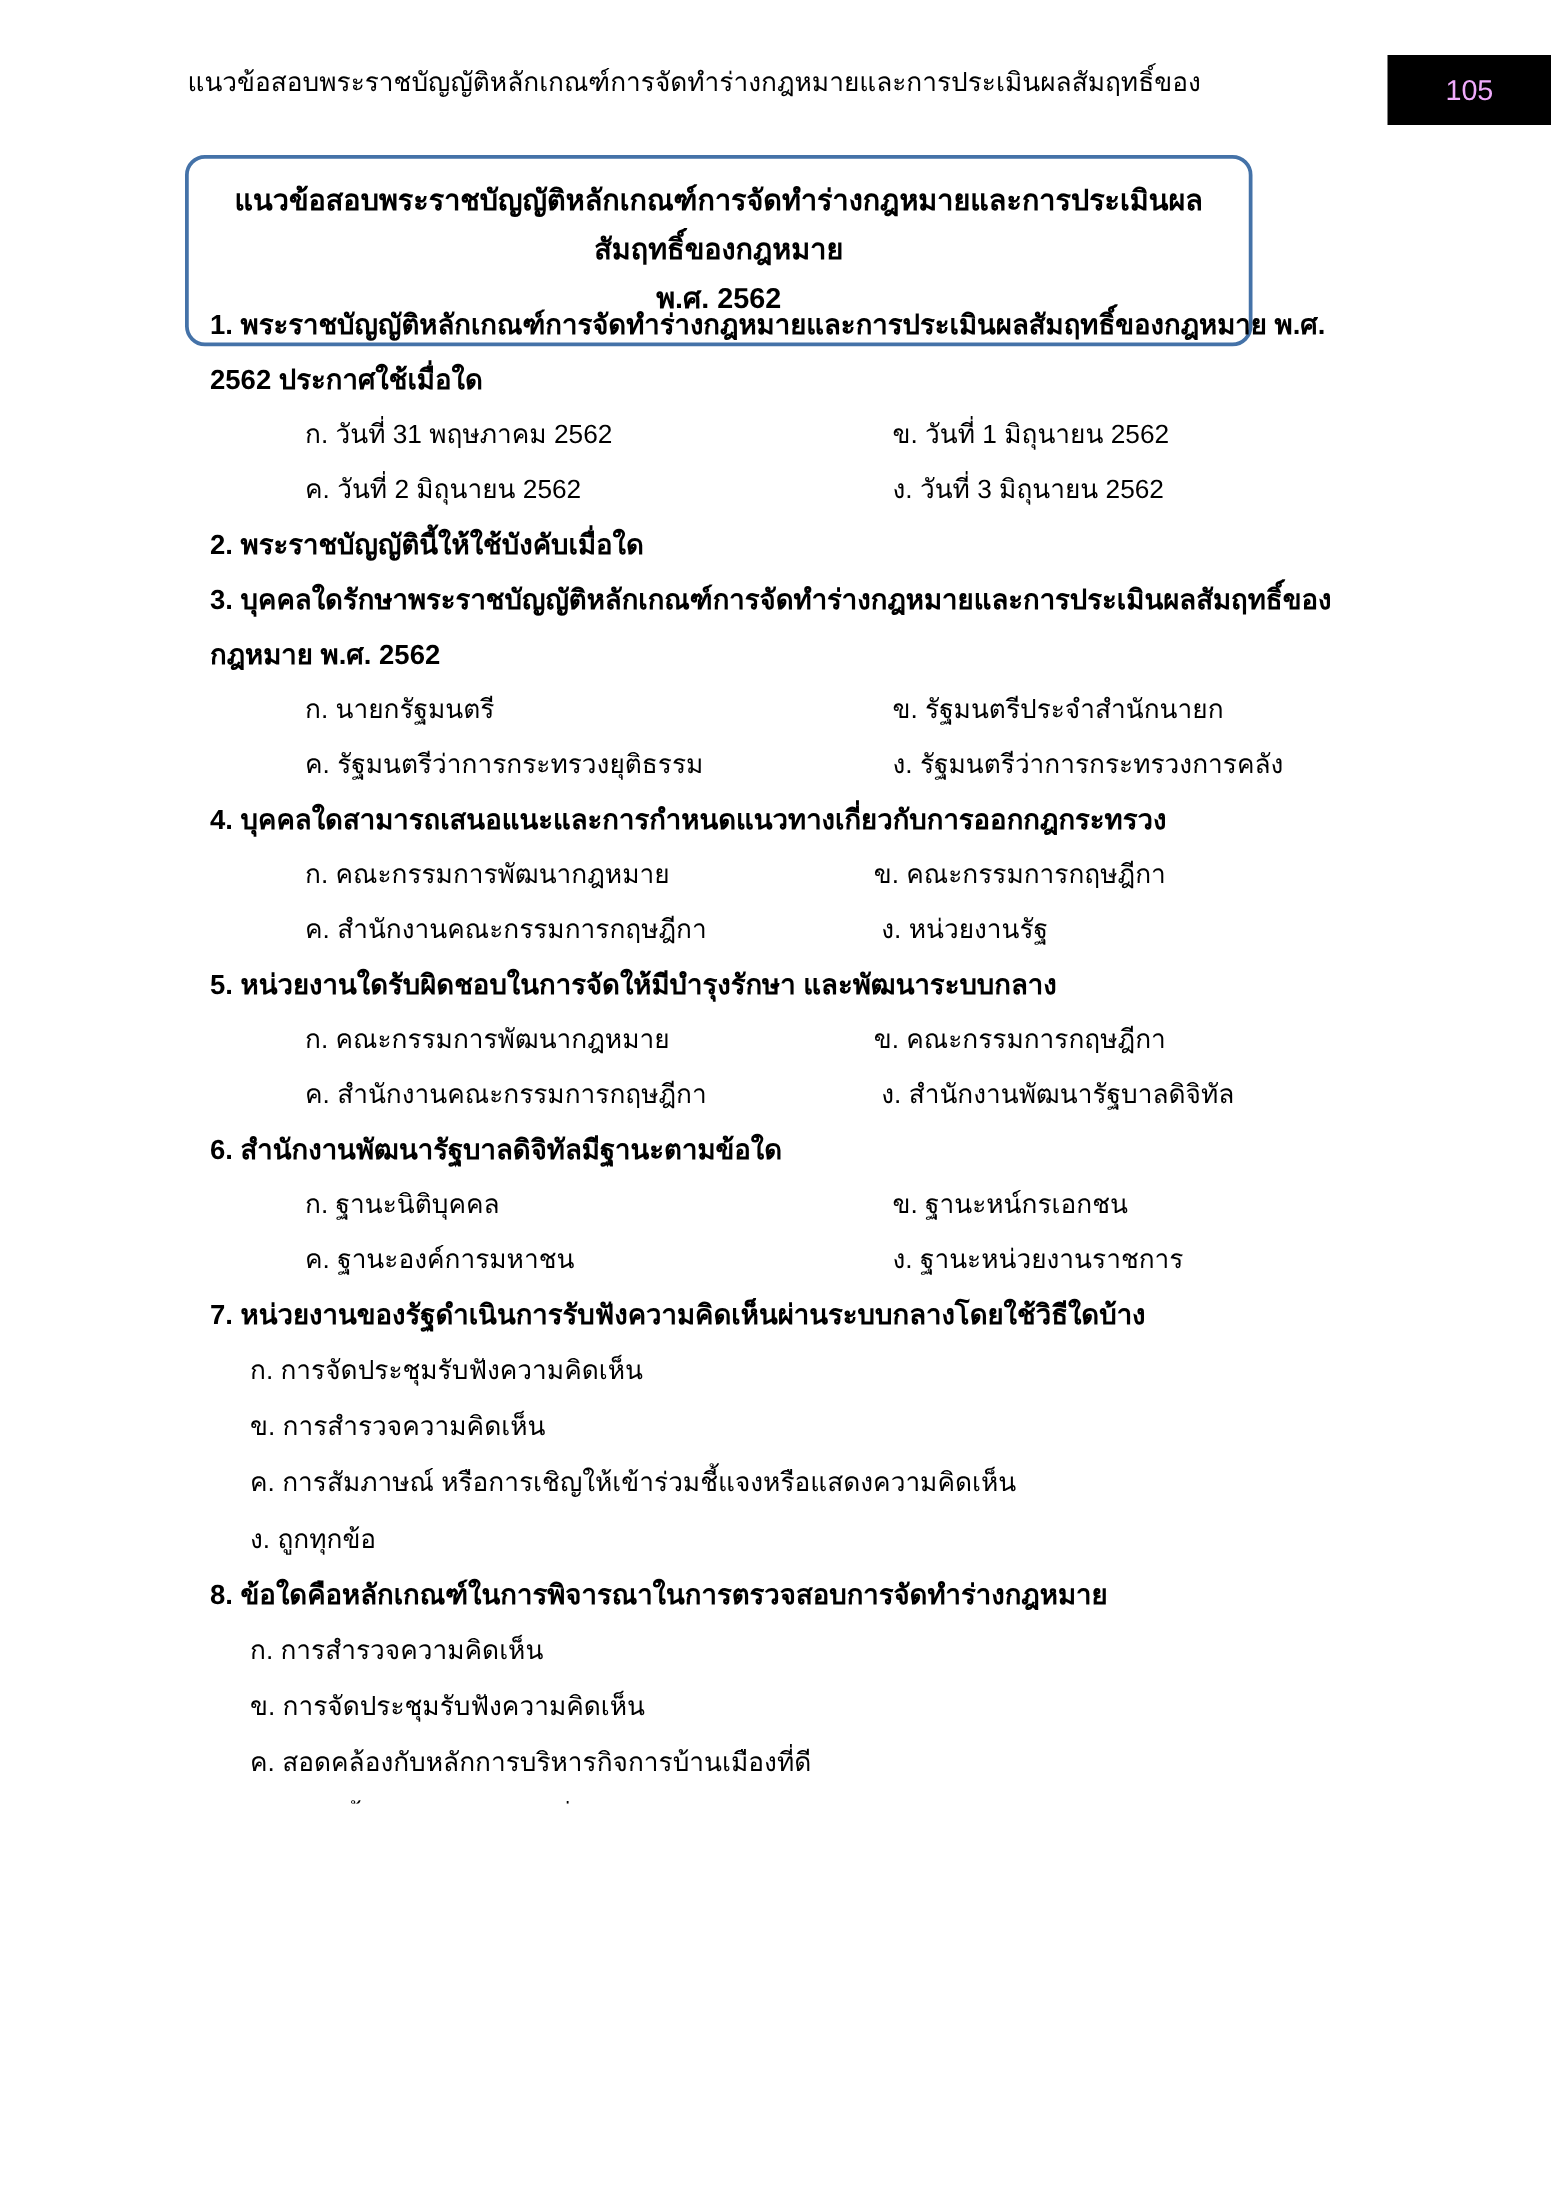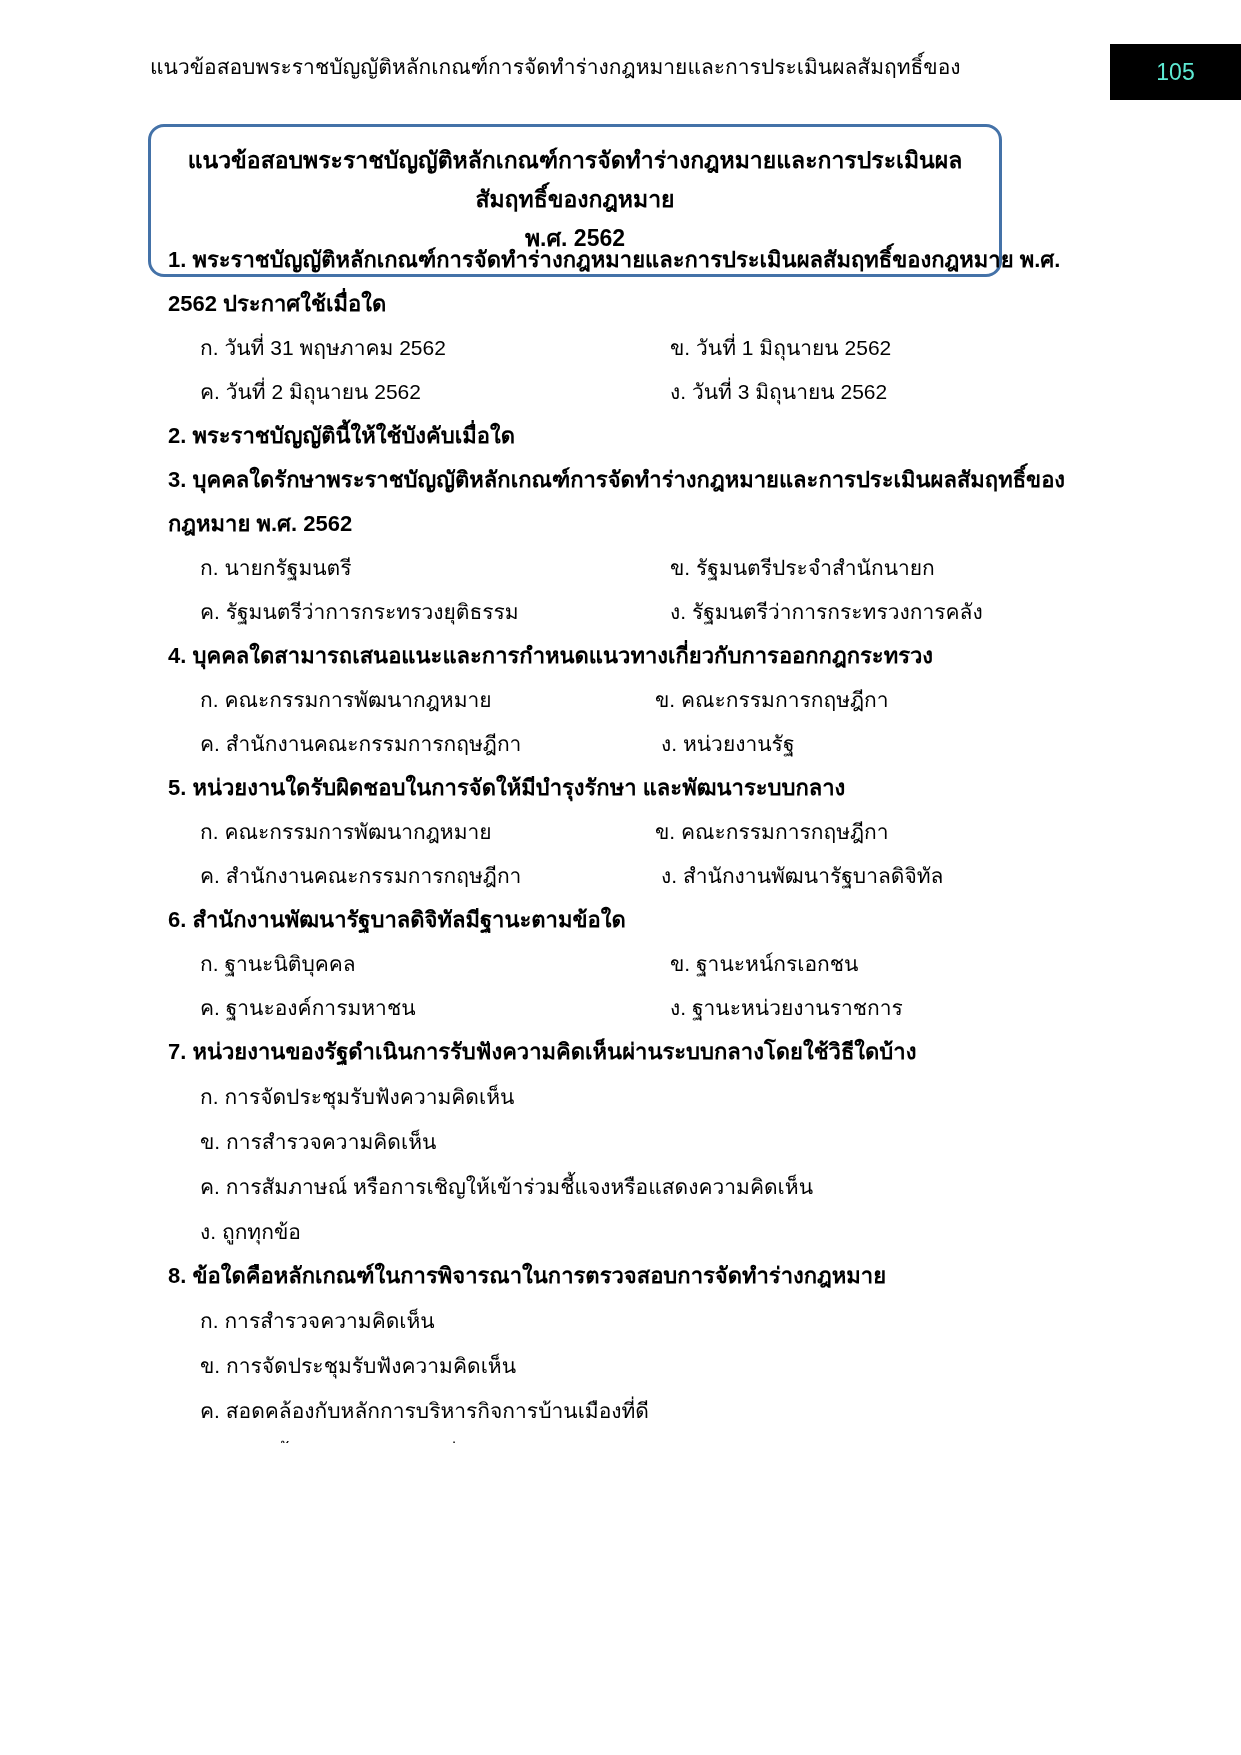--- a/index.html
+++ b/index.html
@@ -39,21 +39,21 @@
     color: #000;
     white-space: nowrap;
   }
   .page-number-box {
     position: absolute;
     right: 0px;
     top: 0px;
     width: 131px;
     height: 56px;
     background: #000000;
-    color: #5eead4;
+    color: #f0abfc;
     display: flex;
     align-items: center;
     justify-content: center;
     font-size: 23px;
   }
 
   
   .title-box {
     position: absolute;
     left: 148px;
@@ -84,21 +84,21 @@
     font-weight: bold;
     line-height: 44px;
     color: #000;
     margin: 0;
   }
   .q-block { margin-bottom: 0px; }
 
   .choices-grid {
     display: grid;
     grid-template-columns: 470px auto;
-    margin-left: 32px;
+    margin-left: 76px;
   }
   .choices-grid.narrow {
     grid-template-columns: 455px auto;
   }
   .choice {
     font-size: 21px;
     line-height: 44px;
     color: #000;
     font-weight: normal;
     white-space: nowrap;

